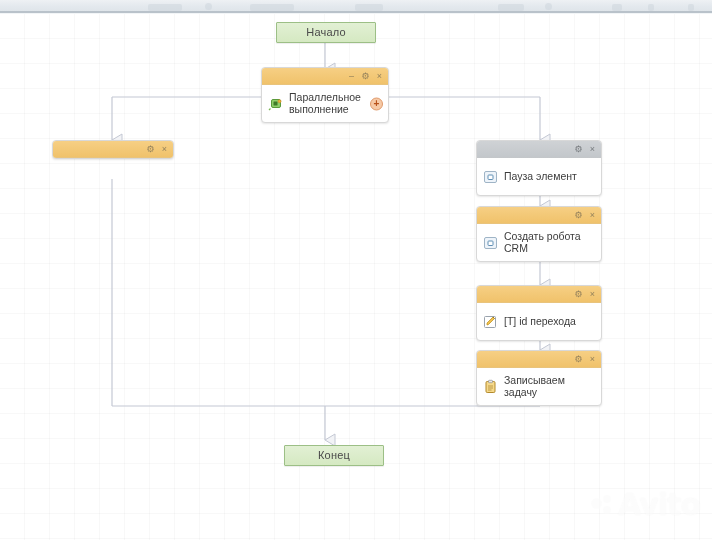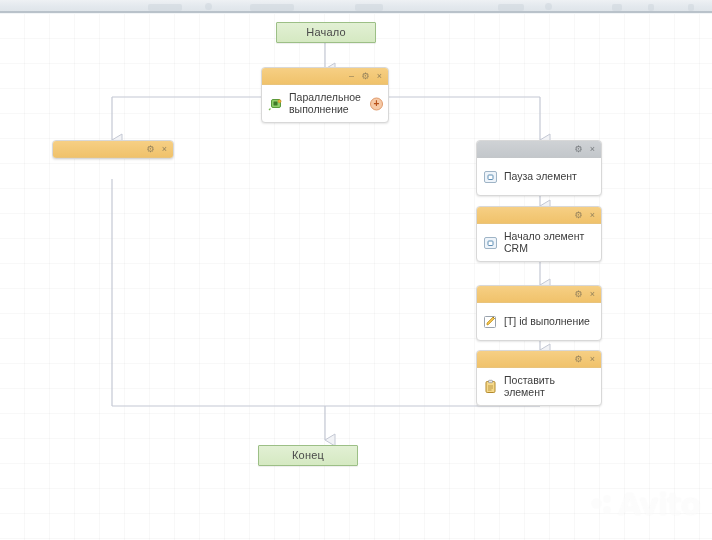--- a/index.html
+++ b/index.html
@@ -222,59 +222,59 @@
         <span class="icn">⚙</span>
         <span class="icn">×</span>
       </div>
       <div class="body">
         <span class="gi">
           <svg width="15" height="15" viewBox="0 0 15 15">
             <rect x="1.5" y="2.5" width="12" height="11" rx="1.5" fill="#eef4fa" stroke="#9fb4c6"></rect>
             <rect x="5" y="6" width="5" height="4.5" rx=".8" fill="#ffffff" stroke="#5f8fb5"></rect>
           </svg>
         </span>
-        <span class="label">Начало элемент CRM</span>
+        <span class="label">Создать робота CRM</span>
       </div>
     </div>
 
     <div class="node amber" style="left:476px;top:271px;width:126px;">
       <div class="hdr">
         <span class="icn">⚙</span>
         <span class="icn">×</span>
       </div>
       <div class="body">
         <span class="gi">
           <svg width="15" height="15" viewBox="0 0 15 15">
             <rect x="1.5" y="2.5" width="11" height="11" rx="1" fill="#ffffff" stroke="#9aa3ad"></rect>
             <path d="M4,11 L5.5,10.5 L11.5,4.5 L10,3 L4,9 Z" fill="#f2c14e" stroke="#b98d18" stroke-width=".7"></path>
             <path d="M10,3 L11.5,4.5" stroke="#7d6211" stroke-width=".7"></path>
           </svg>
         </span>
-        <span class="label">[T] id выполнение</span>
+        <span class="label">[T] id перехода</span>
       </div>
     </div>
 
     <div class="node amber" style="left:476px;top:336px;width:126px;">
       <div class="hdr">
         <span class="icn">⚙</span>
         <span class="icn">×</span>
       </div>
       <div class="body">
         <span class="gi">
           <svg width="15" height="15" viewBox="0 0 15 15">
             <rect x="3" y="2.5" width="9" height="11" rx="1.2" fill="#f6d98a" stroke="#b2892c"></rect>
             <rect x="5.5" y="1.3" width="4" height="2.4" rx=".7" fill="#e8e8e8" stroke="#8e8e8e" stroke-width=".7"></rect>
             <path d="M5,7 H10 M5,9 H10 M5,11 H8.5" stroke="#a5802b" stroke-width=".7"></path>
           </svg>
         </span>
-        <span class="label">Поставить элемент</span>
-      </div>
-    </div>
-
-    <div class="pill" style="left:258px;top:431px;">
+        <span class="label">Записываем задачу</span>
+      </div>
+    </div>
+
+    <div class="pill" style="left:284px;top:431px;">
       <span>Конец</span>
     </div>
 
     <div class="watermark">
       <span class="wm-dots">
         <i style="left:0;top:4px;width:11px;height:11px;"></i>
         <i style="left:12px;top:1px;width:8px;height:8px;"></i>
         <i style="left:12px;top:12px;width:8px;height:8px;"></i>
       </span>
       <span class="wm-text">Avito</span>

